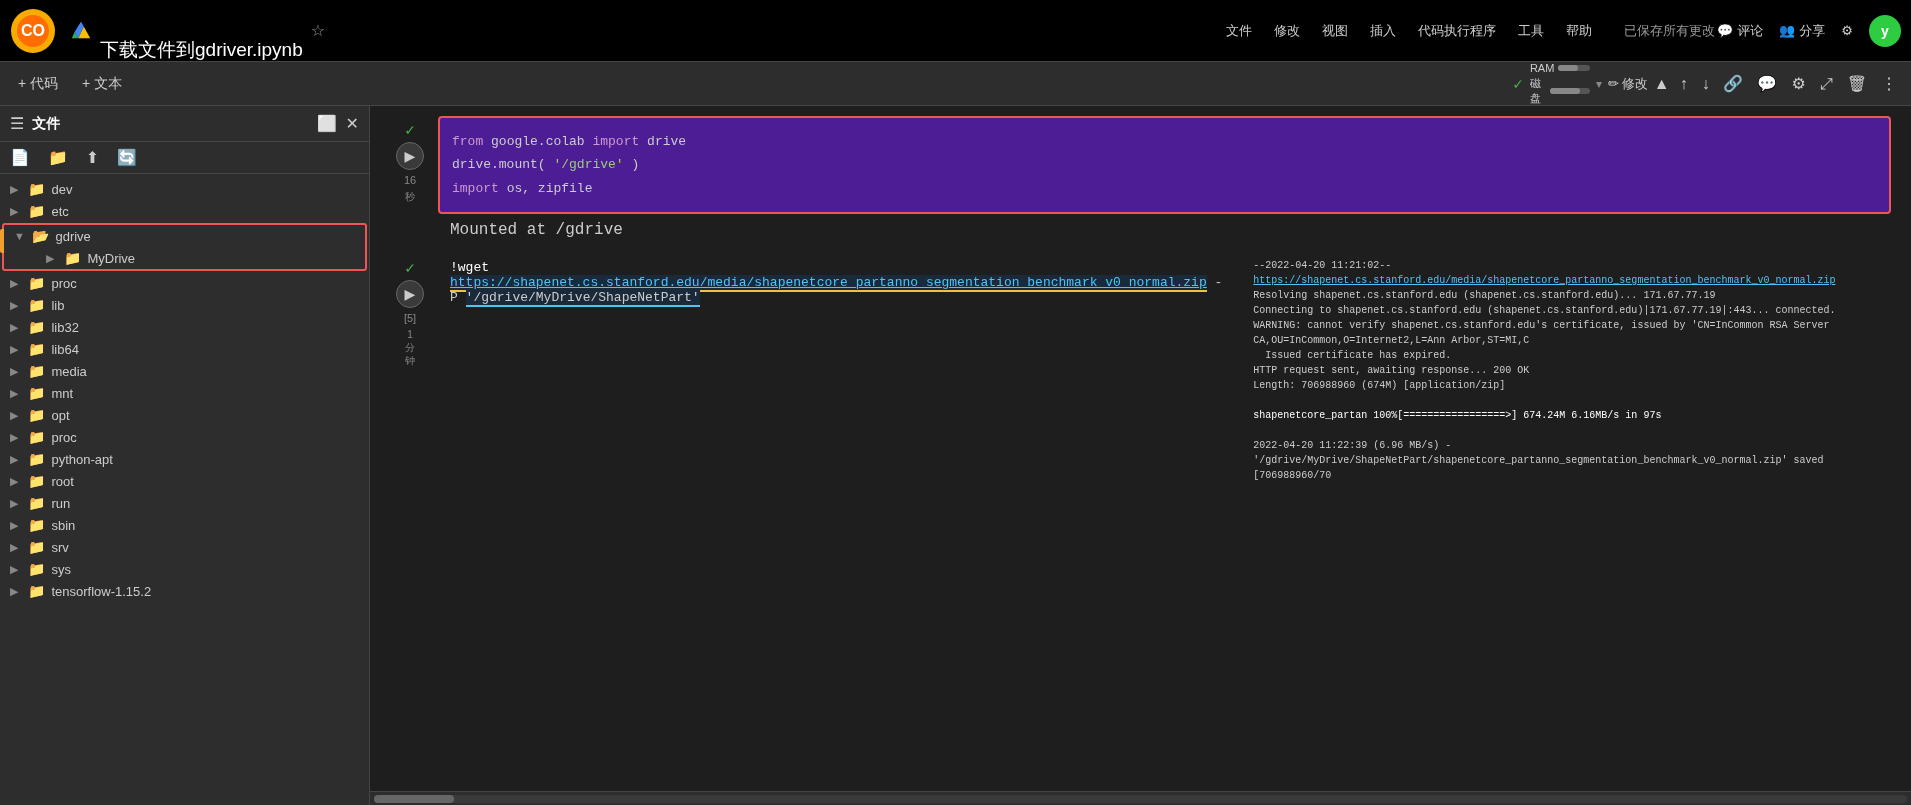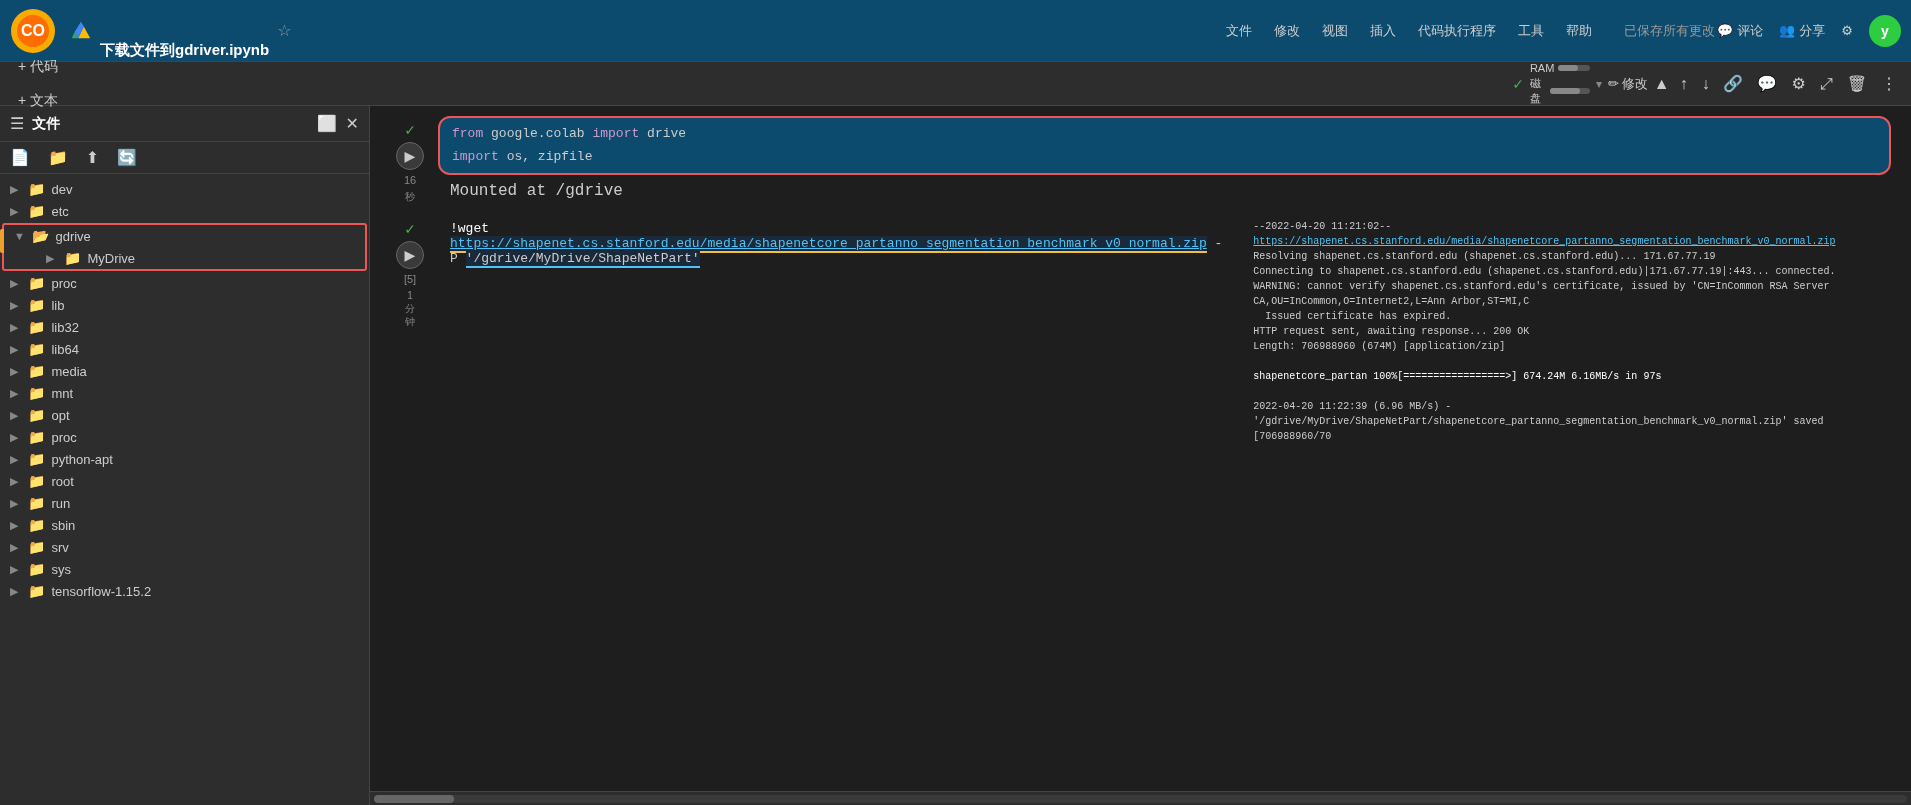--- a/index.html
+++ b/index.html
@@ -1,42 +1,42 @@
 <!DOCTYPE html>
 <html><head>
   <meta charset="utf-8">
   <style>
     * { box-sizing: border-box; margin: 0; padding: 0; }
     body { font-family: 'Arial', sans-serif; background: #1e1e1e; color: #ccc; font-size: 13px; overflow: hidden; height: 805px; width: 1911px; }
 
     
     #topbar {
-      background: #0c4a6e;
+      background: #000000;
       height: 62px;
       display: flex;
       align-items: center;
       padding: 0 10px;
       border-bottom: 1px solid #444;
     }
     #logo {
       width: 46px;
       height: 46px;
       margin-right: 14px;
       flex-shrink: 0;
     }
     #notebook-title-area {
       display: flex;
       align-items: center;
       gap: 8px;
       flex: 1;
     }
     #notebook-title {
       color: #fff;
-      font-size: 15px;
-      font-weight: 700;
+      font-size: 19px;
+      font-weight: 400;
       margin-top: 39px;
     }
     #star-icon {
       color: #999;
       font-size: 16px;
       cursor: pointer;
     }
     #menu-bar {
       display: flex;
       gap: 18px;
@@ -83,21 +83,20 @@
       display: flex;
       align-items: center;
       padding: 0 380px 0 10px;
       border-bottom: 1px solid #444;
       position: relative;
     }
     #cell-toolbar-left {
       display: flex;
       align-items: flex-end;
       gap: 8px;
-      flex-direction: column;
     }
     #add-code-btn, #add-text-btn {
       color: #ccc;
       cursor: pointer;
       padding: 4px 8px;
       border-radius: 4px;
       font-size: 14px;
     }
 
     #cell-toolbar-right {
@@ -241,24 +240,24 @@
       border: 1px solid #666;
       display: flex; align-items: center; justify-content: center;
       cursor: pointer;
       color: #ccc;
       font-size: 14px;
       flex-shrink: 0;
     }
 
     .cell-content {
       flex: 1;
-      background: #0c4a6e;
+      background: #4c1d95;
       border: 2px solid #e55;
-      border-radius: 12px;
-      padding: 4px 12px;
+      border-radius: 4px;
+      padding: 12px 12px;
       font-family: 'Courier New', monospace;
       font-size: 13px;
       color: #ccc;
     }
     .cell-content.selected-cell {
       border: 2px solid #e55;
     }
     .keyword { color: #cc99cd; }
     .string { color: #9ecb78; }
 
@@ -555,20 +554,25 @@
         </div>
         <div style="flex:1; display:flex; flex-direction:column;">
           <div class="cell-content selected-cell" style="font-family:'Courier New',monospace; font-size:13px; line-height:1.8;">
             <div>
               <span class="keyword">from</span>
               <span> google.colab </span>
               <span class="keyword">import</span>
               <span> drive</span>
             </div>
             <div>
+              <span>drive.mount(</span>
+              <span class="string">'/gdrive'</span>
+              <span>)</span>
+            </div>
+            <div>
               <span class="keyword">import</span>
               <span> os, zipfile</span>
             </div>
           </div>
           <div class="cell-output">
             <span>Mounted at /gdrive</span>
           </div>
         </div>
       </div>
 

